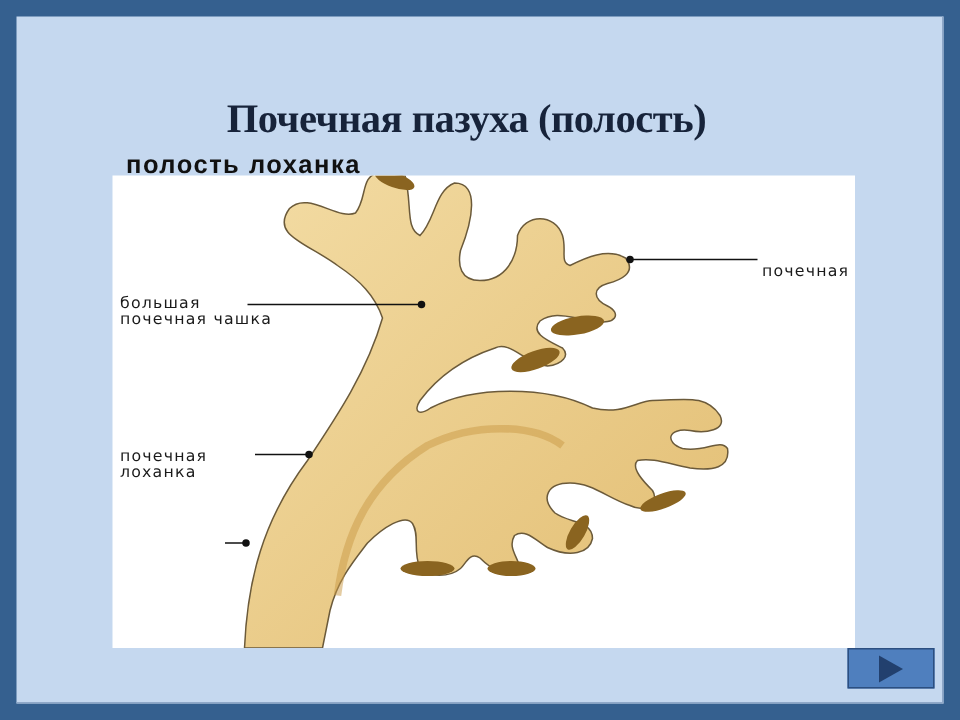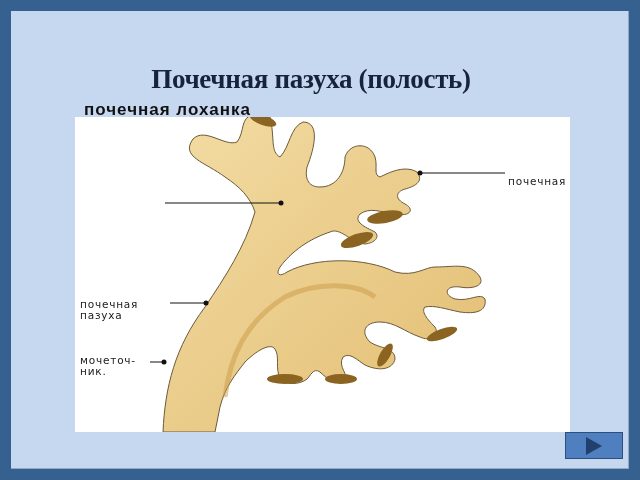--- a/index.html
+++ b/index.html
@@ -15,21 +15,21 @@
   .nav-btn .tri { width:0; height:0; border-top:9px solid transparent; border-bottom:9px solid transparent; border-left:16px solid #22406e; }
 </style>
 </head>
 <body>
 
 <div class="panel">
   <div class="title">Почечная пазуха (полость)</div>
 </div>
 
 <div class="cut-text">
-    <span>почечная лоханка</span>
+    <span>полость лоханка</span>
   </div>
 
 <div class="figure">
   <svg width="495" height="315" viewBox="0 0 495 315">
     <defs>
       <linearGradient id="g1" x1="0" y1="0" x2="1" y2="1">
         <stop offset="0" stop-color="#f3dca4"></stop>
         <stop offset="1" stop-color="#e2bd72"></stop>
       </linearGradient>
     </defs>
@@ -53,25 +53,25 @@
     <line x1="95" y1="186" x2="130" y2="186" stroke="#111" stroke-width="1"></line>
     <circle cx="131" cy="186" r="2.5" fill="#111"></circle>
     <line x1="75" y1="245" x2="88" y2="245" stroke="#111" stroke-width="1"></line>
     <circle cx="89" cy="245" r="2.5" fill="#111"></circle>
   </svg>
 
   <div class="lbl" style="left:433px; top:48px; text-align:right;">
     <div style="text-align:right;">малая</div>
     <div>почечная чашка</div>
   </div>
+  <div class="lbl" style="left:5px; top:80px;">
+    <div>большая</div>
+    <div>почечная чашка</div>
+  </div>
   <div class="lbl" style="left:5px; top:182px;">
     <div>почечная</div>
-    <div>пазуха</div>
-  </div>
-  <div class="lbl" style="left:5px; top:238px;">
-    <div>мочеточ-</div>
-    <div>ник.</div>
+    <div>лоханка</div>
   </div>
 </div>
 
 <div class="nav-btn">
   <div class="tri"></div>
 </div>
 
 </body></html>

